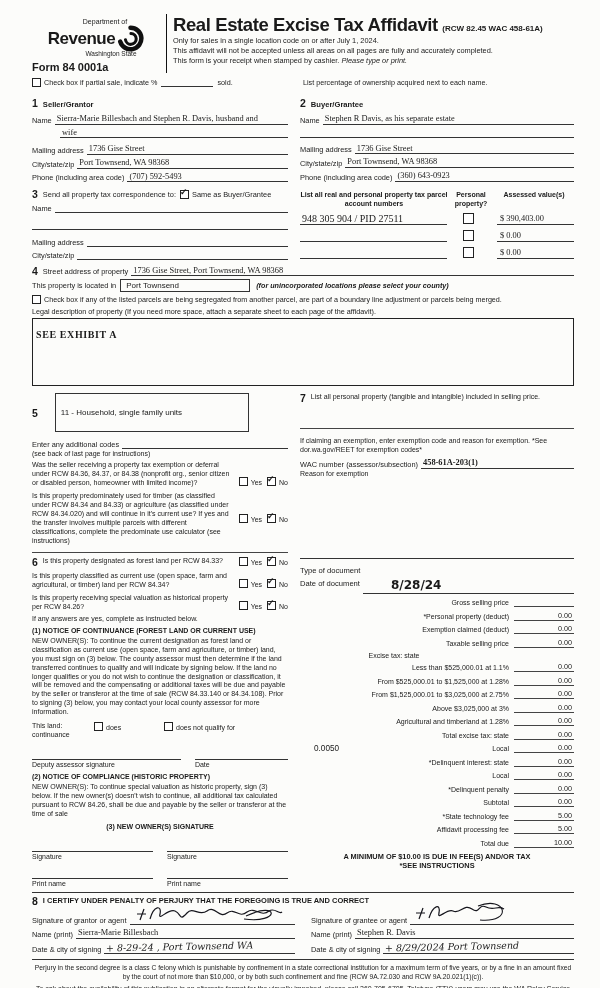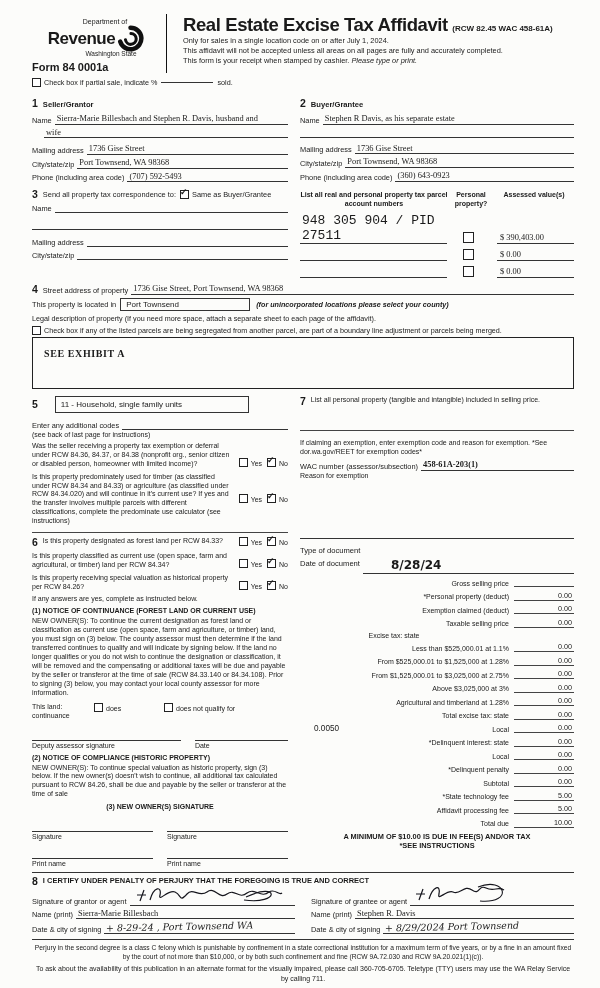--- a/index.html
+++ b/index.html
@@ -10,21 +10,21 @@
   i{font-style:italic}
 
   
   .hdr{display:flex;margin-bottom:5px}
   .logo{width:128px;flex:none;padding-top:4px}
   .dept{font-size:7px;text-align:center;margin-left:18px}
   .revrow{display:flex;align-items:center;justify-content:center}
   .rev{font-size:17px;font-weight:bold;letter-spacing:-0.5px}
   .wa{font-size:6.5px;text-align:center;margin-left:30px;margin-top:-2px}
   .formno{font-size:11px;font-weight:bold;margin-top:4px}
-  .titleblk{border-left:1.5px solid #111;padding-left:16px;margin-left:6px;flex:1}
+  .titleblk{border-left:1.5px solid #111;padding-left:6px;margin-left:6px;flex:1}
   .title{font-size:18.5px;font-weight:bold;letter-spacing:-0.4px}
   .rcw{font-size:8px;font-weight:bold}
   .note{font-size:7.4px;line-height:1.32}
 
   
   .cb{display:inline-block;width:7px;height:7px;border:1px solid #222;position:relative;
       vertical-align:-1px;margin-right:3px;flex:none;background:#fff}
   .cb .mk{position:absolute;top:-4px;left:-1px;font-size:9px;font-weight:bold;font-style:normal}
   .cbL{width:9px;height:9px}
   .fl{display:flex;align-items:flex-end;margin-top:3px;font-size:7.4px}
@@ -39,33 +39,33 @@
   .q{display:flex;font-size:7px;line-height:1.28;margin-top:4px}
   .qt{flex:1;padding-right:4px}
   .yn{white-space:nowrap;flex:none;align-self:flex-end;font-size:7px}
   .yn .cb{margin-left:5px}
   .para{font-size:7px;line-height:1.28;margin-top:3px}
 
   
   .phead{display:flex;font-size:7px;font-weight:bold;text-align:center;line-height:1.2;margin-top:2px}
   .ph1{flex:1}.ph2{width:46px}.ph3{width:80px}
   .prow{display:flex;align-items:flex-end;margin-top:5px}
-  .pparcel{flex:1;border-bottom:1px solid #333;font-family:Liberation Mono, monospace;font-size:13px;min-height:10px;padding:0 2px}
+  .pparcel{flex:1;border-bottom:1px solid #333;font-family:Liberation Serif, serif;font-size:10px;min-height:10px;padding:0 2px}
   .pcbc{width:46px;display:flex;justify-content:center;padding-bottom:1px}
   .pval{width:74px;border-bottom:1px solid #333;font-family:"Liberation Serif",serif;font-size:8.4px;min-height:10px;padding-left:3px;margin-left:4px}
 
   
   .sec4{margin-top:6px}
   .locbox{display:inline-block;border:1px solid #333;width:118px;padding:1px 5px;font-size:8px;margin:0 6px 0 4px}
-  .legalbox{border:1.6px solid #222;height:52px;margin-top:2px;padding:5px 11px;box-sizing:border-box}
+  .legalbox{border:1.6px solid #222;height:68px;margin-top:2px;padding:5px 3px;box-sizing:border-box}
   .legaltxt{font-family:"Liberation Serif",serif;font-weight:bold;font-size:10px;letter-spacing:0.6px}
 
   
   .row3{margin-top:7px}
-  .codebox{display:inline-block;border:1px solid #333;width:182px;padding:3px 5px;font-size:8px;margin-left:12px}
+  .codebox{display:inline-block;border:1px solid #333;width:182px;padding:14px 5px;font-size:8px;margin-left:12px}
   .blankline{border-bottom:1px solid #444;height:16px;margin-top:8px}
   .reason{font-size:8px;margin-top:3px;padding-left:2px}
 
   
   .row4{margin-top:6px}
   .sec6{border-top:1px solid #444;padding-top:4px}
   .sigpair{display:flex;gap:14px}
   .sigpair>div{flex:1}
   .sline{border-bottom:1px solid #333;height:12px}
   .slab{font-size:7px;margin-top:1px}
@@ -123,37 +123,38 @@
         <span class="title">Real Estate Excise Tax Affidavit</span>
         <span class="rcw">(RCW 82.45 WAC 458-61A)</span>
       </div>
       <div class="note">Only for sales in a single location code on or after July 1, 2024.</div>
       <div class="note">This affidavit will not be accepted unless all areas on all pages are fully and accurately completed.</div>
       <div class="note"><span>This form is your receipt when stamped by cashier. </span><i>Please type or print.</i></div>
     </div>
   </div>
 
   <div style="display:flex;font-size:7.2px;align-items:flex-end">
-    <div style="flex:1;display:flex;align-items:center">
+    <div style="flex:1;display:flex;align-items:flex-end">
       <span class="cb"></span>
       <span>Check box if partial sale, indicate %</span>
       <span style="border-bottom:1px solid #333;width:52px;margin:0 4px"></span>
       <span>sold.</span>
     </div>
+    <div style="flex:1">List percentage of ownership acquired next to each name.</div>
   </div>
 
   <div class="cols" style="margin-top:6px">
     <div class="lc">
       <div><span class="snum">1</span><span class="stitle">Seller/Grantor</span></div>
       <div class="fl">
           <span class="lab">Name</span>
           <span class="val">Sierra-Marie Billesbach and Stephen R. Davis, husband and</span>
         </div>
       <div class="fl">
-          <span class="val" style="margin-left:12px">wife</span>
+          <span class="val" style="margin-left:28px">wife</span>
         </div>
       <div class="fl" style="margin-top:6px">
           <span class="lab">Mailing address</span>
           <span class="val">1736 Gise Street</span>
         </div>
       <div class="fl">
           <span class="lab">City/state/zip</span>
           <span class="val">Port Townsend, WA 98368</span>
         </div>
       <div class="fl">
@@ -245,25 +246,25 @@
     <div class="fl" style="margin-top:0">
       <span class="snum">4</span>
       <span class="lab">Street address of property</span>
       <span class="val">1736 Gise Street, Port Townsend, WA 98368</span>
     </div>
     <div style="display:flex;align-items:center;font-size:7.4px;margin-top:3px">
       <span>This property is located in</span>
       <span class="locbox">Port Townsend</span>
       <span style="font-weight:bold;font-style:italic;font-size:7.2px">(for unincorporated locations please select your county)</span>
     </div>
-    <div style="font-size:7.2px;margin-top:3px">Legal description of property (If you need more space, attach a separate sheet to each page of the affidavit).</div>
     <div style="display:flex;align-items:flex-start;font-size:7.2px;margin-top:3px">
       <span class="cb"></span>
       <span>Check box if any of the listed parcels are being segregated from another parcel, are part of a boundary line adjustment or parcels being merged.</span>
     </div>
+    <div style="font-size:7.2px;margin-top:3px">Legal description of property (If you need more space, attach a separate sheet to each page of the affidavit).</div>
     <div class="legalbox">
       <span class="legaltxt">SEE EXHIBIT A</span>
     </div>
   </div>
 
   <div class="cols row3">
     <div class="lc">
       <div style="display:flex;align-items:center">
         <span class="snum">5</span>
         <span class="codebox">11 - Household, single family units</span>

